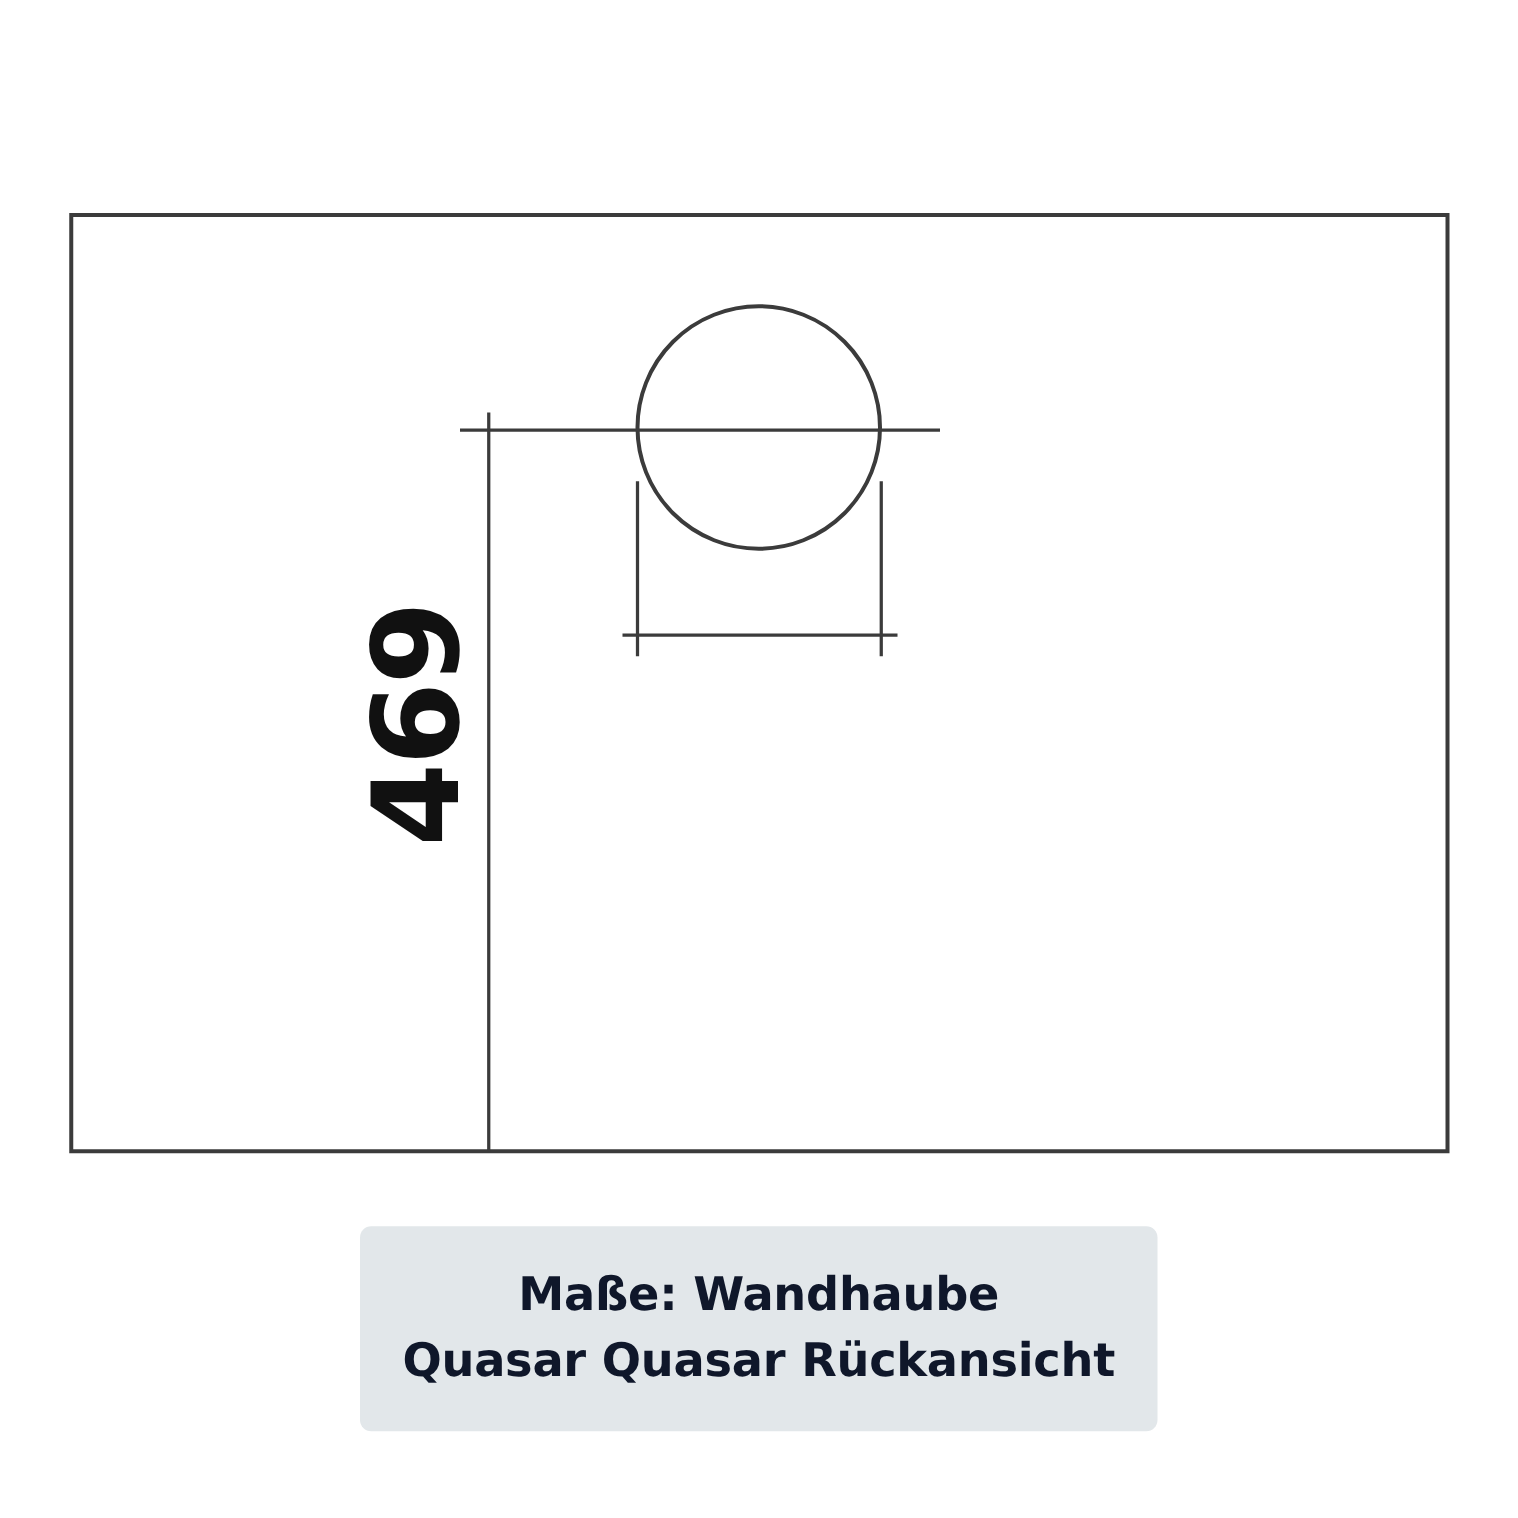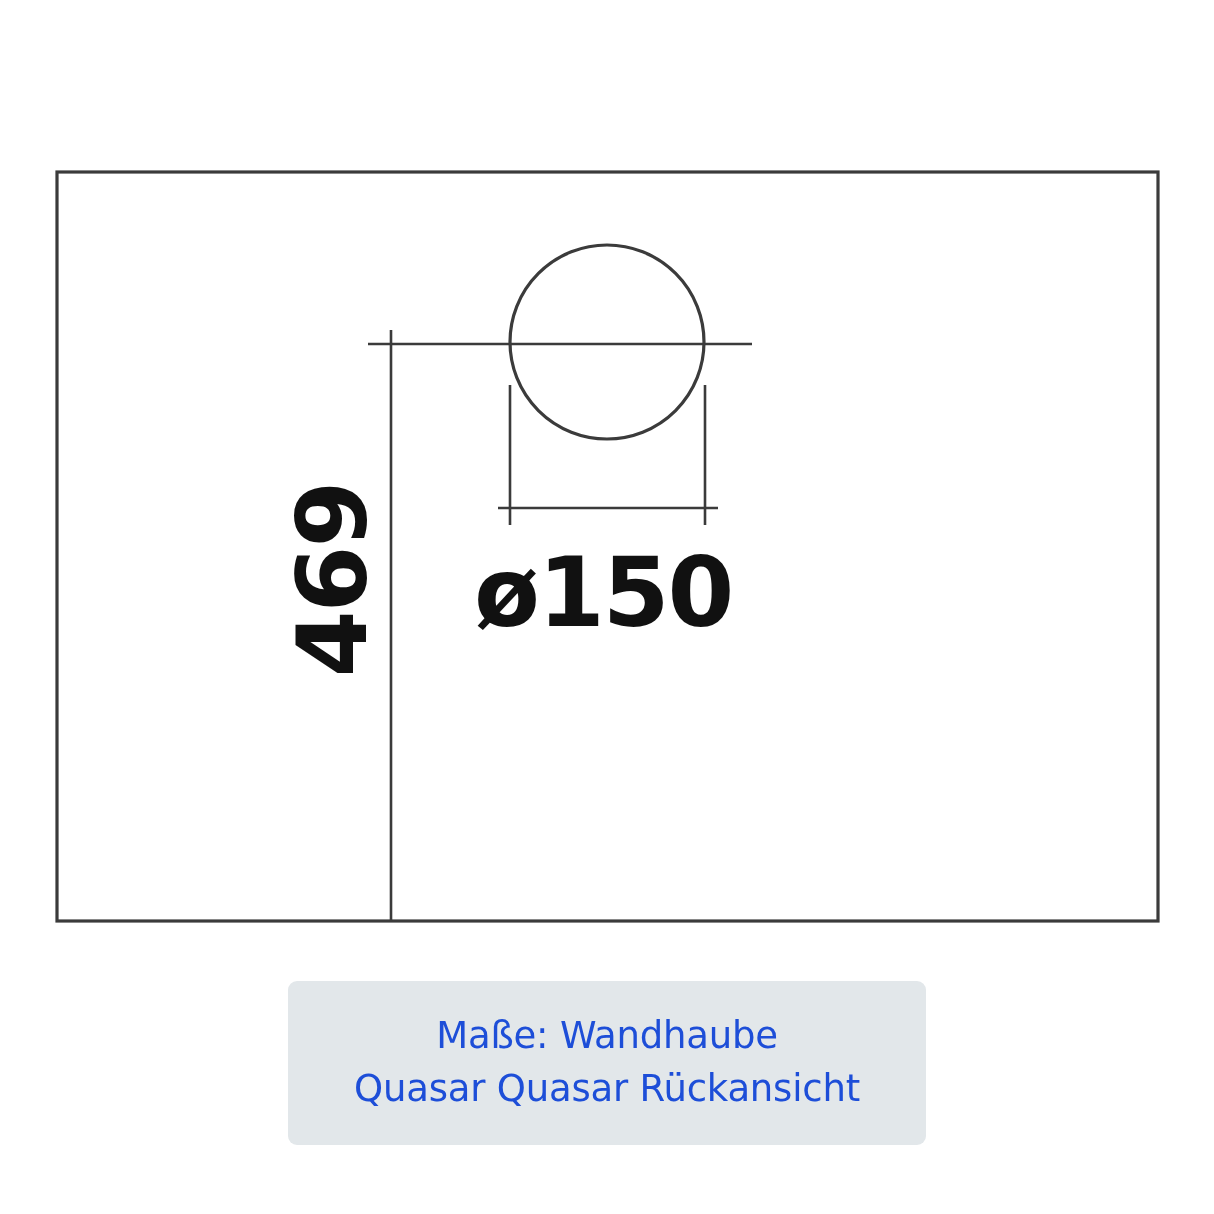--- a/index.html
+++ b/index.html
@@ -38,27 +38,27 @@
     height: 164px;
     background: #e2e7ea;
     border-radius: 9px;
     display: flex;
     flex-direction: column;
     align-items: center;
     justify-content: center;
     box-sizing: border-box;
   }
   .caption-line {
-    color: #1d4ed8;
+    color: #0f172a;
     font-family: "DejaVu Sans", sans-serif;
     font-size: 37px;
     line-height: 1.42;
     letter-spacing: -0.2px;
     white-space: nowrap;
-    font-weight: 400;
+    font-weight: 700;
   }
   .dim-text {
     position: absolute;
     color: #111111;
     font-family: "DejaVu Sans", sans-serif;
     font-weight: bold;
     white-space: nowrap;
   }
   #dim-diameter-label {
     left: 474px;
@@ -97,21 +97,20 @@
 
     <circle id="duct-outlet-circle" cx="607" cy="342" r="97" fill="none" stroke="#3b3b3b" stroke-width="3.2"></circle>
 
     <line id="diameter-ext-left" x1="510" y1="385" x2="510" y2="525" stroke="#3b3b3b" stroke-width="2.6"></line>
 
     <line id="diameter-ext-right" x1="705" y1="385" x2="705" y2="525" stroke="#3b3b3b" stroke-width="2.6"></line>
 
     <line id="diameter-dim-line" x1="498" y1="508" x2="718" y2="508" stroke="#3b3b3b" stroke-width="2.6"></line>
   </svg>
 
-  <div class="dim-text" id="dim-diameter-label">ø150</div>
 
   <div class="dim-text" id="dim-height-label">469</div>
 
   <div class="caption-box" style="background: rgb(226, 231, 234);">
     <div class="caption-line">Maße: Wandhaube</div>
     <div class="caption-line">Quasar Quasar Rückansicht</div>
   </div>
 
 </div>
 

